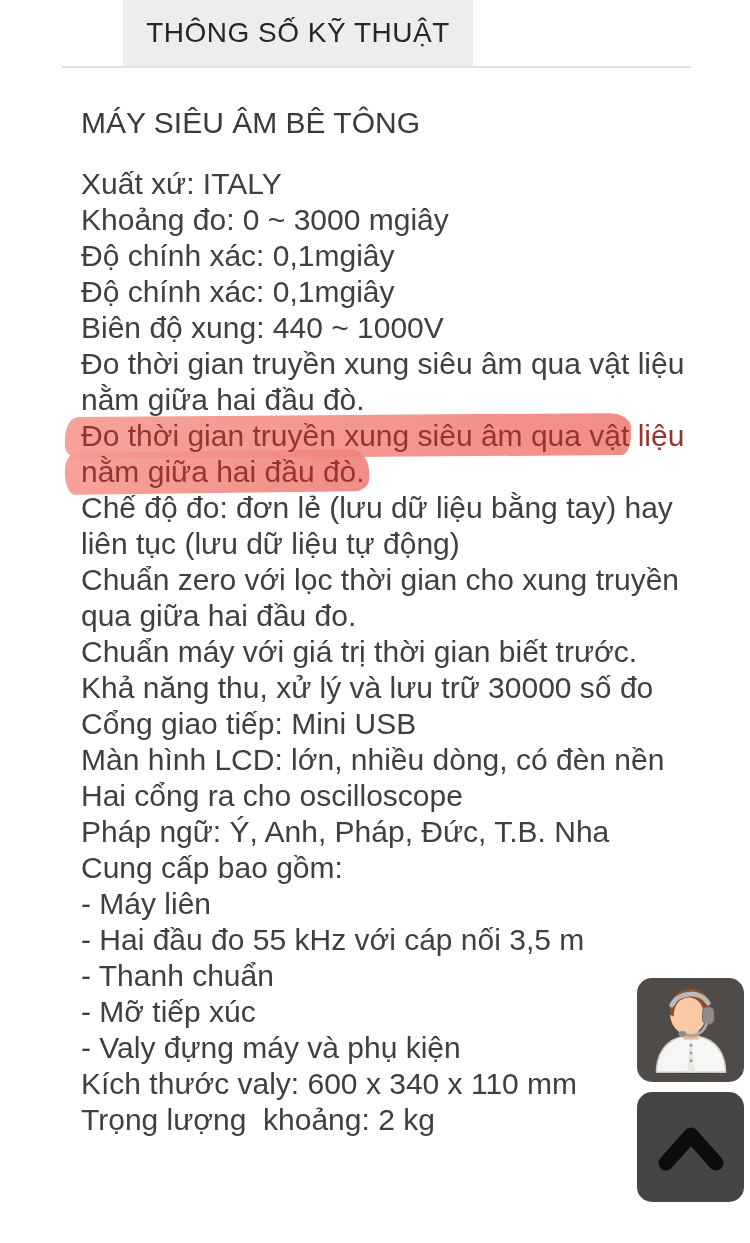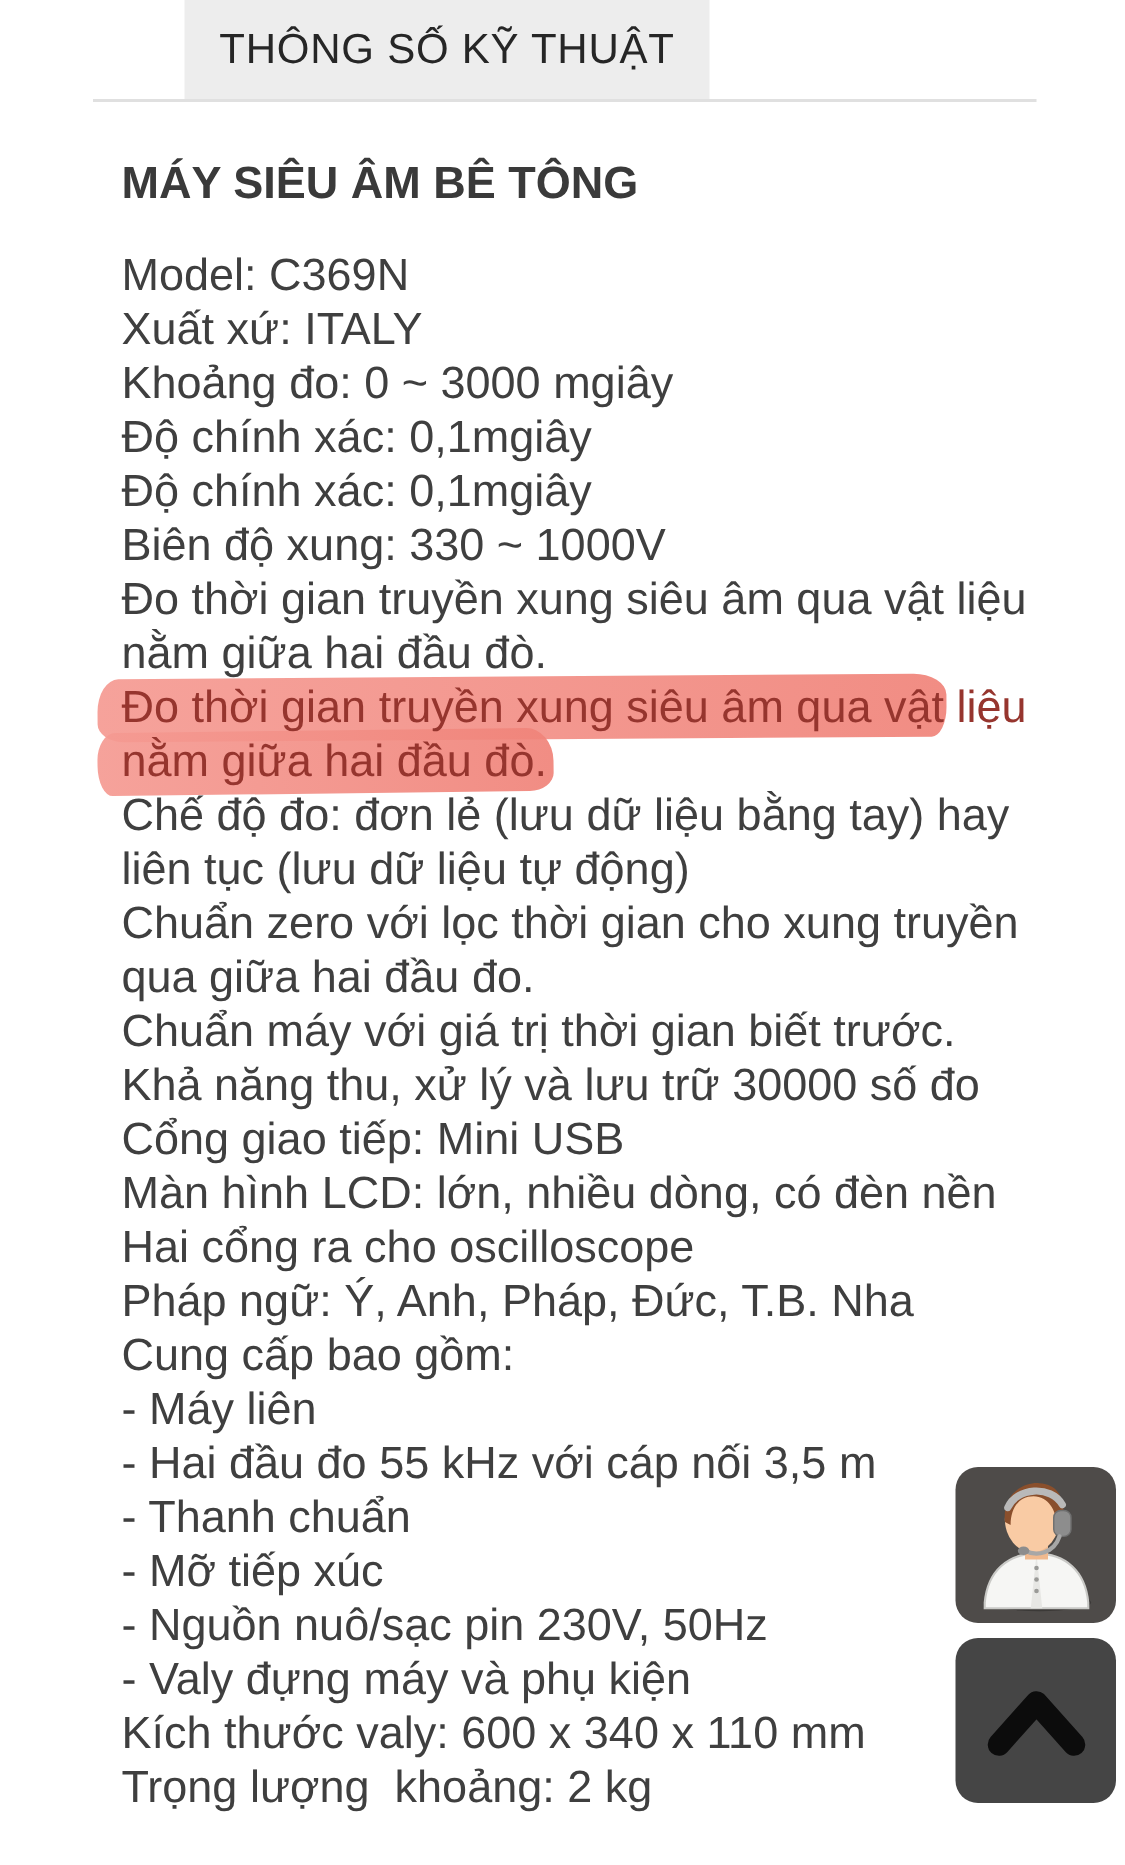--- a/index.html
+++ b/index.html
@@ -21,21 +21,21 @@
     cursor: pointer;
   }
   .tab-underline {
     position: absolute; left: 62px; top: 66px; width: 629px; height: 2px;
     background: #e0e0e0;
   }
 
   
   .content { position: absolute; left: 81px; top: 106px; width: 600px; }
   .product-title {
-    font-size: 30px; font-weight: bold; color: #3a3a3a;
+    font-size: 30px; font-weight: normal; color: #3a3a3a;
     line-height: 34px; height: 34px; white-space: nowrap;
   }
   .spec-list { margin-top: 26px; }
   .spec-line {
     position: relative;
     height: 36px; line-height: 36px;
     font-size: 30px; color: #3f3f3f;
     white-space: nowrap;
   }
   .spec-line > span { position: relative; z-index: 1; }
@@ -74,46 +74,44 @@
 <body>
 
 <div class="tabbar">
   <div class="tab">THÔNG SỐ KỸ THUẬT</div>
   <div class="tab-underline"></div>
 </div>
 
 <div class="content">
   <div class="product-title">MÁY SIÊU ÂM BÊ TÔNG</div>
   <div class="spec-list" id="spec-list">
-      <div class="spec-line"><span>Model: C369N</span></div>
       <div class="spec-line"><span>Xuất xứ: ITALY</span></div>
       <div class="spec-line"><span>Khoảng đo: 0 ~ 3000 mgiây</span></div>
       <div class="spec-line"><span>Độ chính xác: 0,1mgiây</span></div>
       <div class="spec-line"><span>Độ chính xác: 0,1mgiây</span></div>
-      <div class="spec-line"><span>Biên độ xung: 330 ~ 1000V</span></div>
+      <div class="spec-line"><span>Biên độ xung: 440 ~ 1000V</span></div>
       <div class="spec-line"><span>Đo thời gian truyền xung siêu âm qua vật liệu</span></div>
       <div class="spec-line"><span>nằm giữa hai đầu đò.</span></div>
       <div class="spec-line hl hl-full"><span>Đo thời gian truyền xung siêu âm qua vật liệu</span></div>
       <div class="spec-line hl hl-part"><span>nằm giữa hai đầu đò.</span></div>
       <div class="spec-line"><span>Chế độ đo: đơn lẻ (lưu dữ liệu bằng tay) hay</span></div>
       <div class="spec-line"><span>liên tục (lưu dữ liệu tự động)</span></div>
       <div class="spec-line"><span>Chuẩn zero với lọc thời gian cho xung truyền</span></div>
       <div class="spec-line"><span>qua giữa hai đầu đo.</span></div>
       <div class="spec-line"><span>Chuẩn máy với giá trị thời gian biết trước.</span></div>
       <div class="spec-line"><span>Khả năng thu, xử lý và lưu trữ 30000 số đo</span></div>
       <div class="spec-line"><span>Cổng giao tiếp: Mini USB</span></div>
       <div class="spec-line"><span>Màn hình LCD: lớn, nhiều dòng, có đèn nền</span></div>
       <div class="spec-line"><span>Hai cổng ra cho oscilloscope</span></div>
       <div class="spec-line"><span>Pháp ngữ: Ý, Anh, Pháp, Đức, T.B. Nha</span></div>
       <div class="spec-line"><span>Cung cấp bao gồm:</span></div>
       <div class="spec-line"><span>- Máy liên</span></div>
       <div class="spec-line"><span>- Hai đầu đo 55 kHz với cáp nối 3,5 m</span></div>
       <div class="spec-line"><span>- Thanh chuẩn</span></div>
       <div class="spec-line"><span>- Mỡ tiếp xúc</span></div>
-      <div class="spec-line"><span>- Nguồn nuô/sạc pin 230V, 50Hz</span></div>
       <div class="spec-line"><span>- Valy đựng máy và phụ kiện</span></div>
       <div class="spec-line"><span>Kích thước valy: 600 x 340 x 110 mm</span></div>
       <div class="spec-line"><span>Trọng lượng&nbsp; khoảng: 2 kg</span></div>
     </div>
 </div>
 
 <div class="fab fab-support">
   <svg width="96" height="92" viewBox="0 0 100 96">
 
     <ellipse cx="52" cy="88" rx="36" ry="6" fill="#3b3937"></ellipse>

